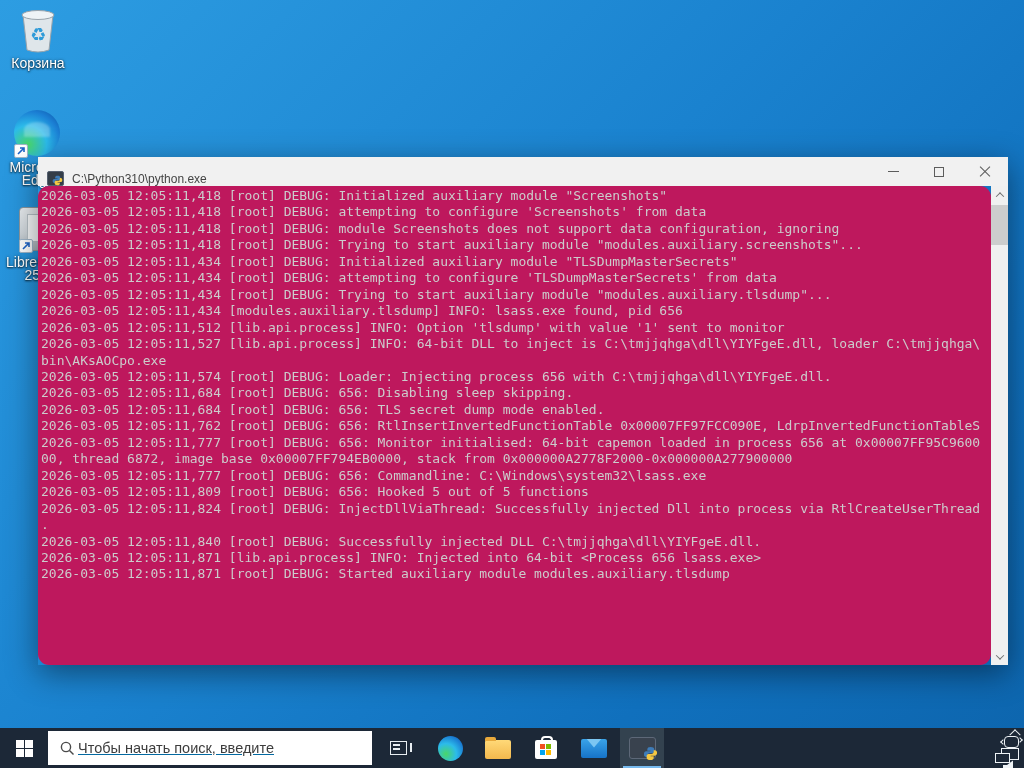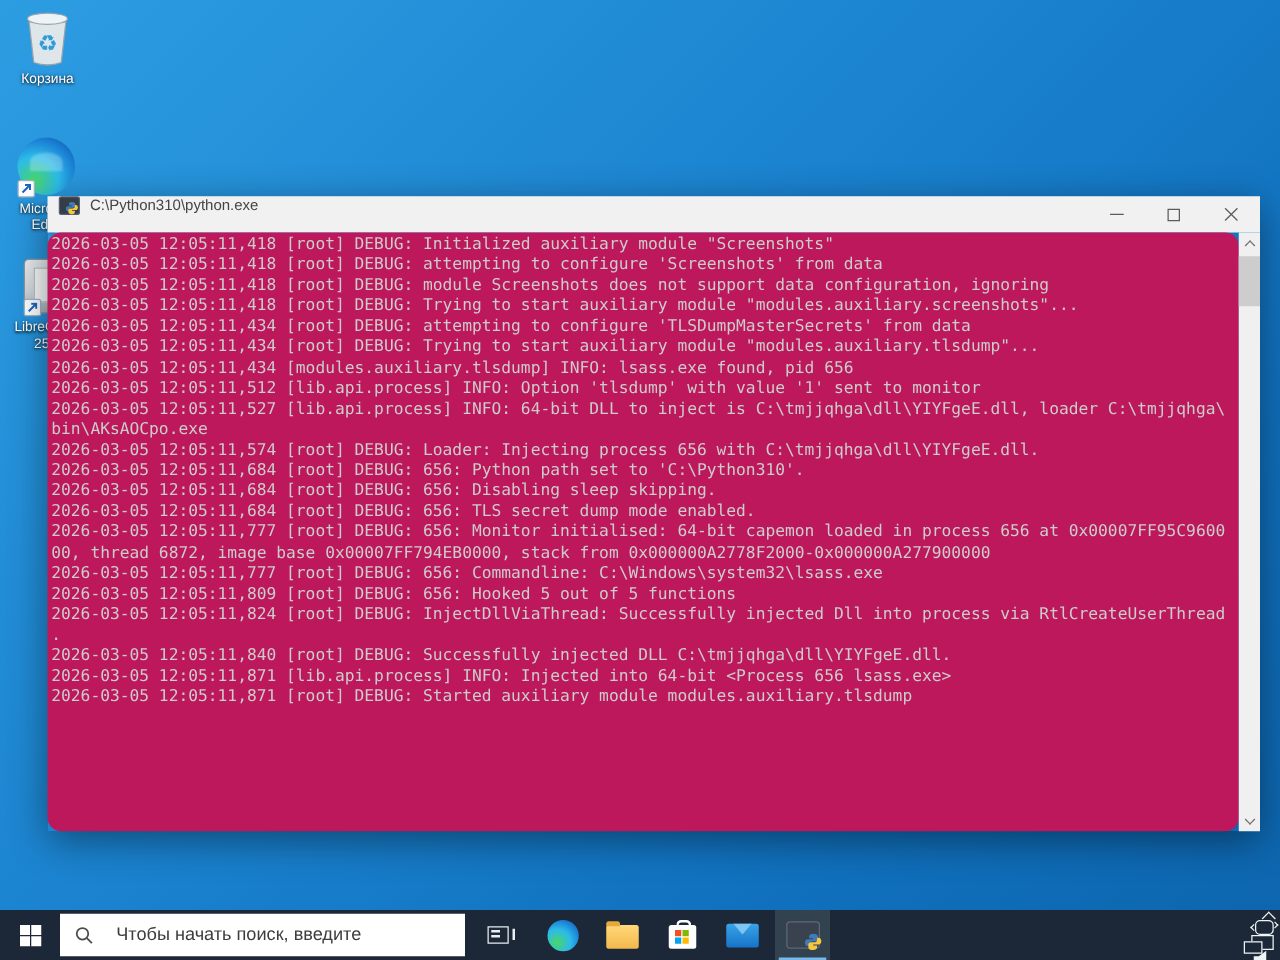--- a/index.html
+++ b/index.html
@@ -3,41 +3,41 @@
 <meta charset="utf-8">
 <style>
   * { margin:0; padding:0; box-sizing:border-box; }
   html,body { width:1024px; height:768px; overflow:hidden; }
   body { font-family:"Liberation Sans", sans-serif; position:relative;
          background:linear-gradient(135deg,#2d9de2 0%,#1a82cf 45%,#1070bd 75%,#0d65ad 100%); }
 
   
   .desk-icon { position:absolute; width:64px; z-index:1; text-align:center; cursor:pointer; }
   .di-art { position:relative; margin:0 auto; }
-  .di-label { margin-top:3px; font-size:11px; color:#fff; line-height:13px;
+  .di-label { margin-top:3px; font-size:14px; color:#fff; line-height:13px;
               text-shadow:0 1px 2px rgba(0,0,0,.75), 0 0 3px rgba(0,0,0,.5); }
   .di-label span { display:block; white-space:nowrap; }
   .shortcut-badge { position:absolute; left:0; bottom:0; width:14px; height:14px; background:#fff;
                     border:1px solid #9fb6c9; border-radius:2px; }
   .shortcut-badge svg { display:block; margin:2px auto 0; }
 
   .edge-orb { width:46px; height:46px; border-radius:50%;
               background:radial-gradient(circle at 30% 75%, #49d668 0%, #2cbbea 40%, #1b7fd4 70%, #0b4f9e 100%); }
   .edge-orb::after { content:""; position:absolute; left:10px; top:12px; width:26px; height:15px;
                      border-radius:50% 50% 0 0; background:rgba(255,255,255,.25); filter:blur(1px); }
   .libre-art { width:38px; height:44px; border-radius:4px;
                background:linear-gradient(180deg,#e9edf0 0%,#cfd6db 60%,#aab3ba 100%);
                border:1px solid #8d979e; }
   .libre-art::after { content:""; position:absolute; left:7px; top:6px; width:24px; height:26px;
                       background:#f7fafb; border:1px solid #b9c2c8; }
 
   
   .window { position:absolute; left:38px; top:157px; width:970px; height:508px; z-index:5;
             box-shadow:0 8px 30px rgba(0,0,0,.45); }
-  .titlebar { height:29px; background:#f1f1f1; display:flex; align-items:flex-start; padding-left:9px; }
+  .titlebar { height:29px; background:#f1f1f1; display:flex; align-items:flex-end; padding-left:9px; }
   .title-icon { width:17px; height:15px; background:#343d48; border:1px solid #566070; border-radius:2px;
                 position:relative; flex:0 0 auto; }
   .title-icon svg { position:absolute; right:0px; bottom:-1px; }
   .title-text { font-size:12px; color:#444; margin-left:8px; flex:1 1 auto; white-space:nowrap; overflow:hidden; }
   .win-controls { display:flex; height:100%; }
   .wc { width:46px; height:100%; display:flex; align-items:center; justify-content:center; cursor:pointer; }
   .g-min { width:11px; height:1px; background:#5c5c5c; }
   .g-max { width:10px; height:10px; border:1px solid #5c5c5c; }
   .g-close { position:relative; width:12px; height:12px; }
   .g-close::before,.g-close::after { content:""; position:absolute; left:-1px; top:5px; width:14px; height:1px; background:#5c5c5c; }
@@ -57,22 +57,22 @@
   .sb-thumb { position:absolute; left:0; top:19px; width:17px; height:40px; background:#cdcdcd; cursor:grab; }
 
   
   .taskbar { position:absolute; left:0; bottom:0; width:1024px; height:40px; background:#1c2837;
              z-index:10; display:flex; align-items:center; }
   .start { width:48px; height:40px; display:flex; align-items:center; justify-content:center; cursor:pointer; }
   .winlogo { display:grid; grid-template-columns:8px 8px; grid-template-rows:8px 8px; gap:1px; }
   .winlogo i { background:#fff; }
   .searchbox { width:324px; height:34px; background:#fff; display:flex; align-items:center; padding-left:12px; cursor:text; }
   .searchbox svg { flex:0 0 auto; }
-  .searchbox input { border:0; outline:0; background:transparent; margin-left:18px; width:250px;
-                     font-size:14.5px; color:#0369a1; font-family:"Liberation Sans",sans-serif; }
+  .searchbox input { border:0; outline:0; background:transparent; margin-left:3px; width:250px;
+                     font-size:14.5px; color:#0369a1; font-family:"Liberation Sans",sans-serif;text-decoration:underline; }
   .searchbox input::placeholder { color:#3d3d3d; opacity:1; }
 
   .tb-icon { width:44px; height:40px; display:flex; align-items:center; justify-content:center; cursor:pointer; position:relative; }
   .tb-icon.active-app { background:#33424f; }
   .tb-icon.active-app::after { content:""; position:absolute; left:3px; right:3px; bottom:0; height:2px; background:#76b9ed; }
 
   .tv-art { position:relative; width:17px; height:14px; border:1.6px solid #e8eef2; }
   .tv-art::before { content:""; position:absolute; right:-6px; top:1px; width:2px; height:9px; background:#e8eef2; }
   .tv-art::after { content:""; position:absolute; left:2px; top:2px; width:7px; height:2px; background:#e8eef2; box-shadow:0 4px 0 #e8eef2; }
 
@@ -184,30 +184,31 @@
           <span class="g-close"></span>
         </div>
     </div>
   </div>
 
   <div class="console">
       <div class="cline">2026-03-05 12:05:11,418 [root] DEBUG: Initialized auxiliary module "Screenshots"</div>
       <div class="cline">2026-03-05 12:05:11,418 [root] DEBUG: attempting to configure 'Screenshots' from data</div>
       <div class="cline">2026-03-05 12:05:11,418 [root] DEBUG: module Screenshots does not support data configuration, ignoring</div>
       <div class="cline">2026-03-05 12:05:11,418 [root] DEBUG: Trying to start auxiliary module "modules.auxiliary.screenshots"...</div>
+      <div class="cline">2026-03-05 12:05:11,434 [root] DEBUG: Initialized auxiliary module "TLSDumpMasterSecrets"</div>
       <div class="cline">2026-03-05 12:05:11,434 [root] DEBUG: attempting to configure 'TLSDumpMasterSecrets' from data</div>
       <div class="cline">2026-03-05 12:05:11,434 [root] DEBUG: Trying to start auxiliary module "modules.auxiliary.tlsdump"...</div>
       <div class="cline">2026-03-05 12:05:11,434 [modules.auxiliary.tlsdump] INFO: lsass.exe found, pid 656</div>
       <div class="cline">2026-03-05 12:05:11,512 [lib.api.process] INFO: Option 'tlsdump' with value '1' sent to monitor</div>
       <div class="cline">2026-03-05 12:05:11,527 [lib.api.process] INFO: 64-bit DLL to inject is C:\tmjjqhga\dll\YIYFgeE.dll, loader C:\tmjjqhga\</div>
       <div class="cline">bin\AKsAOCpo.exe</div>
       <div class="cline">2026-03-05 12:05:11,574 [root] DEBUG: Loader: Injecting process 656 with C:\tmjjqhga\dll\YIYFgeE.dll.</div>
-      <div class="cline">2026-03-05 12:05:11,684 [root] DEBUG: 656: Python path set to 'C:\Python310'.</div>
       <div class="cline">2026-03-05 12:05:11,684 [root] DEBUG: 656: Disabling sleep skipping.</div>
       <div class="cline">2026-03-05 12:05:11,684 [root] DEBUG: 656: TLS secret dump mode enabled.</div>
+      <div class="cline">2026-03-05 12:05:11,762 [root] DEBUG: 656: RtlInsertInvertedFunctionTable 0x00007FF97FCC090E, LdrpInvertedFunctionTableS</div>
       <div class="cline">2026-03-05 12:05:11,777 [root] DEBUG: 656: Monitor initialised: 64-bit capemon loaded in process 656 at 0x00007FF95C9600</div>
       <div class="cline">00, thread 6872, image base 0x00007FF794EB0000, stack from 0x000000A2778F2000-0x000000A277900000</div>
       <div class="cline">2026-03-05 12:05:11,777 [root] DEBUG: 656: Commandline: C:\Windows\system32\lsass.exe</div>
       <div class="cline">2026-03-05 12:05:11,809 [root] DEBUG: 656: Hooked 5 out of 5 functions</div>
       <div class="cline">2026-03-05 12:05:11,824 [root] DEBUG: InjectDllViaThread: Successfully injected Dll into process via RtlCreateUserThread</div>
       <div class="cline">.</div>
       <div class="cline">2026-03-05 12:05:11,840 [root] DEBUG: Successfully injected DLL C:\tmjjqhga\dll\YIYFgeE.dll.</div>
       <div class="cline">2026-03-05 12:05:11,871 [lib.api.process] INFO: Injected into 64-bit &lt;Process 656 lsass.exe&gt;</div>
       <div class="cline">2026-03-05 12:05:11,871 [root] DEBUG: Started auxiliary module modules.auxiliary.tlsdump</div>
     </div>

